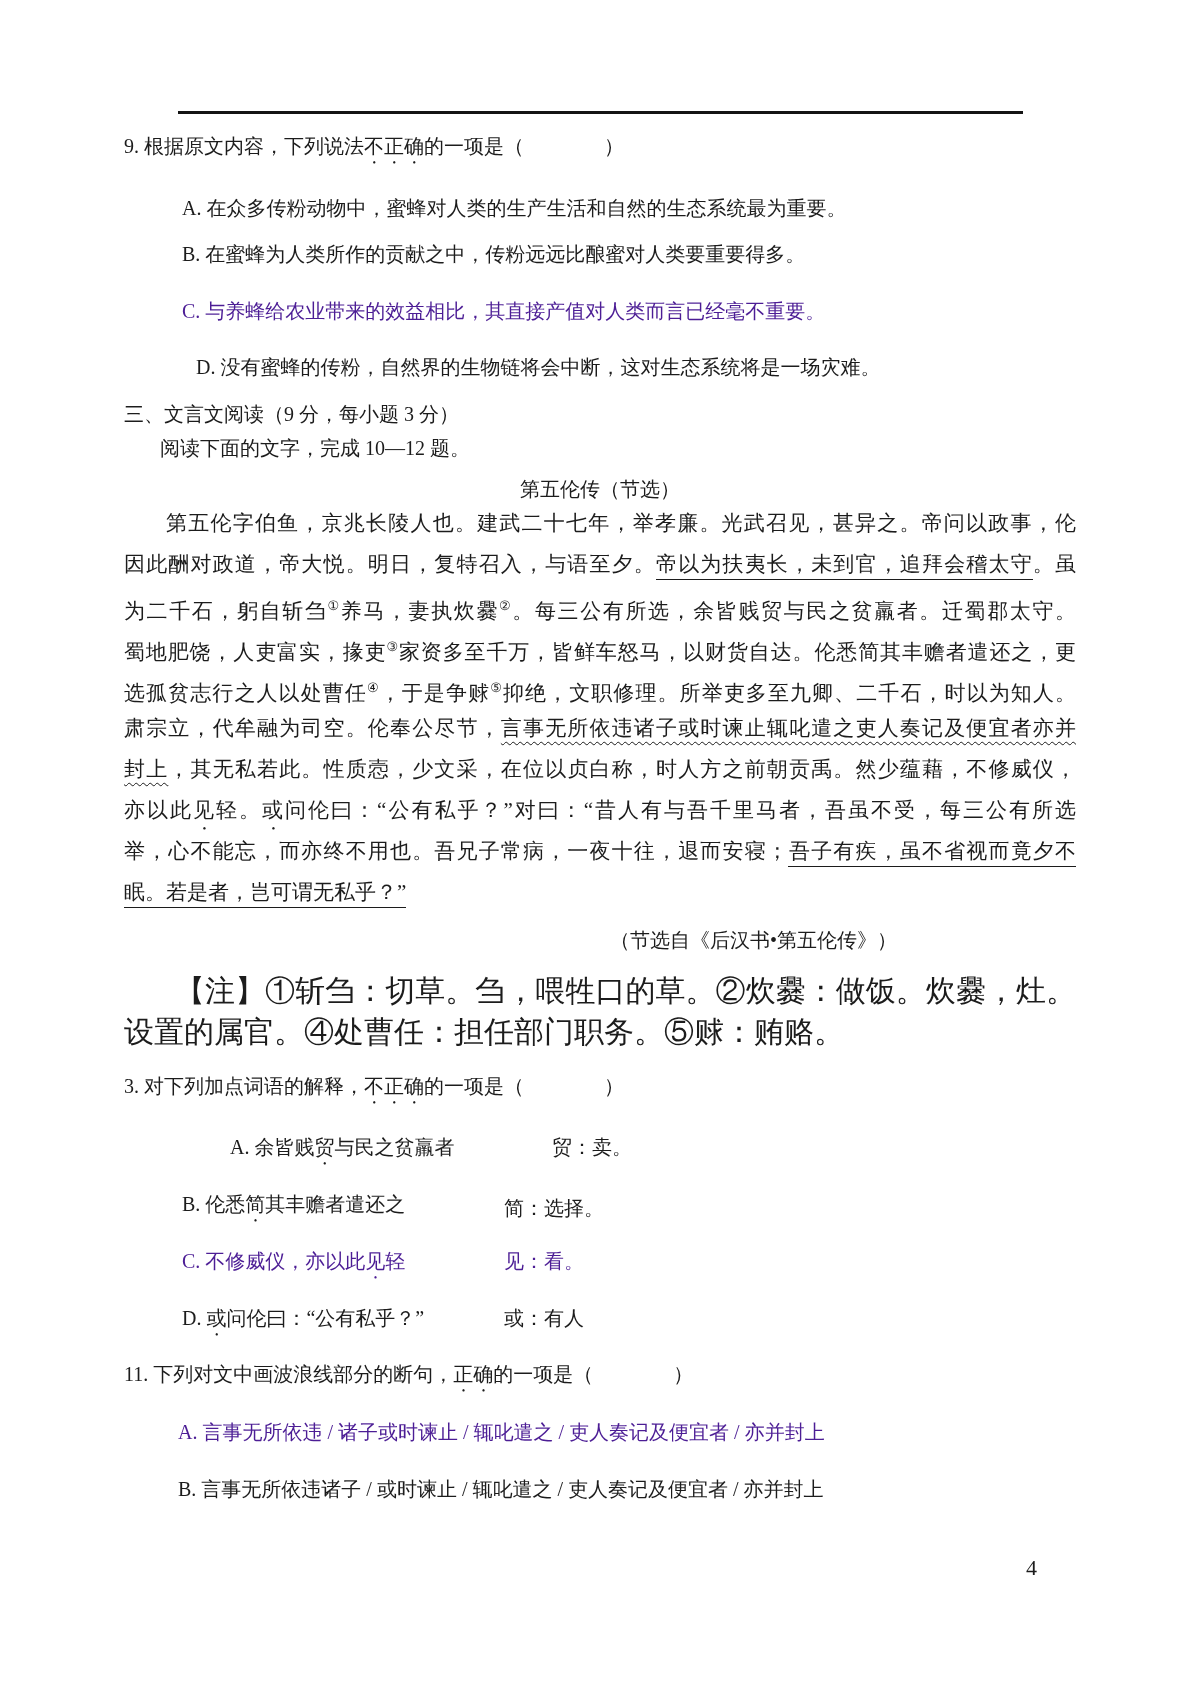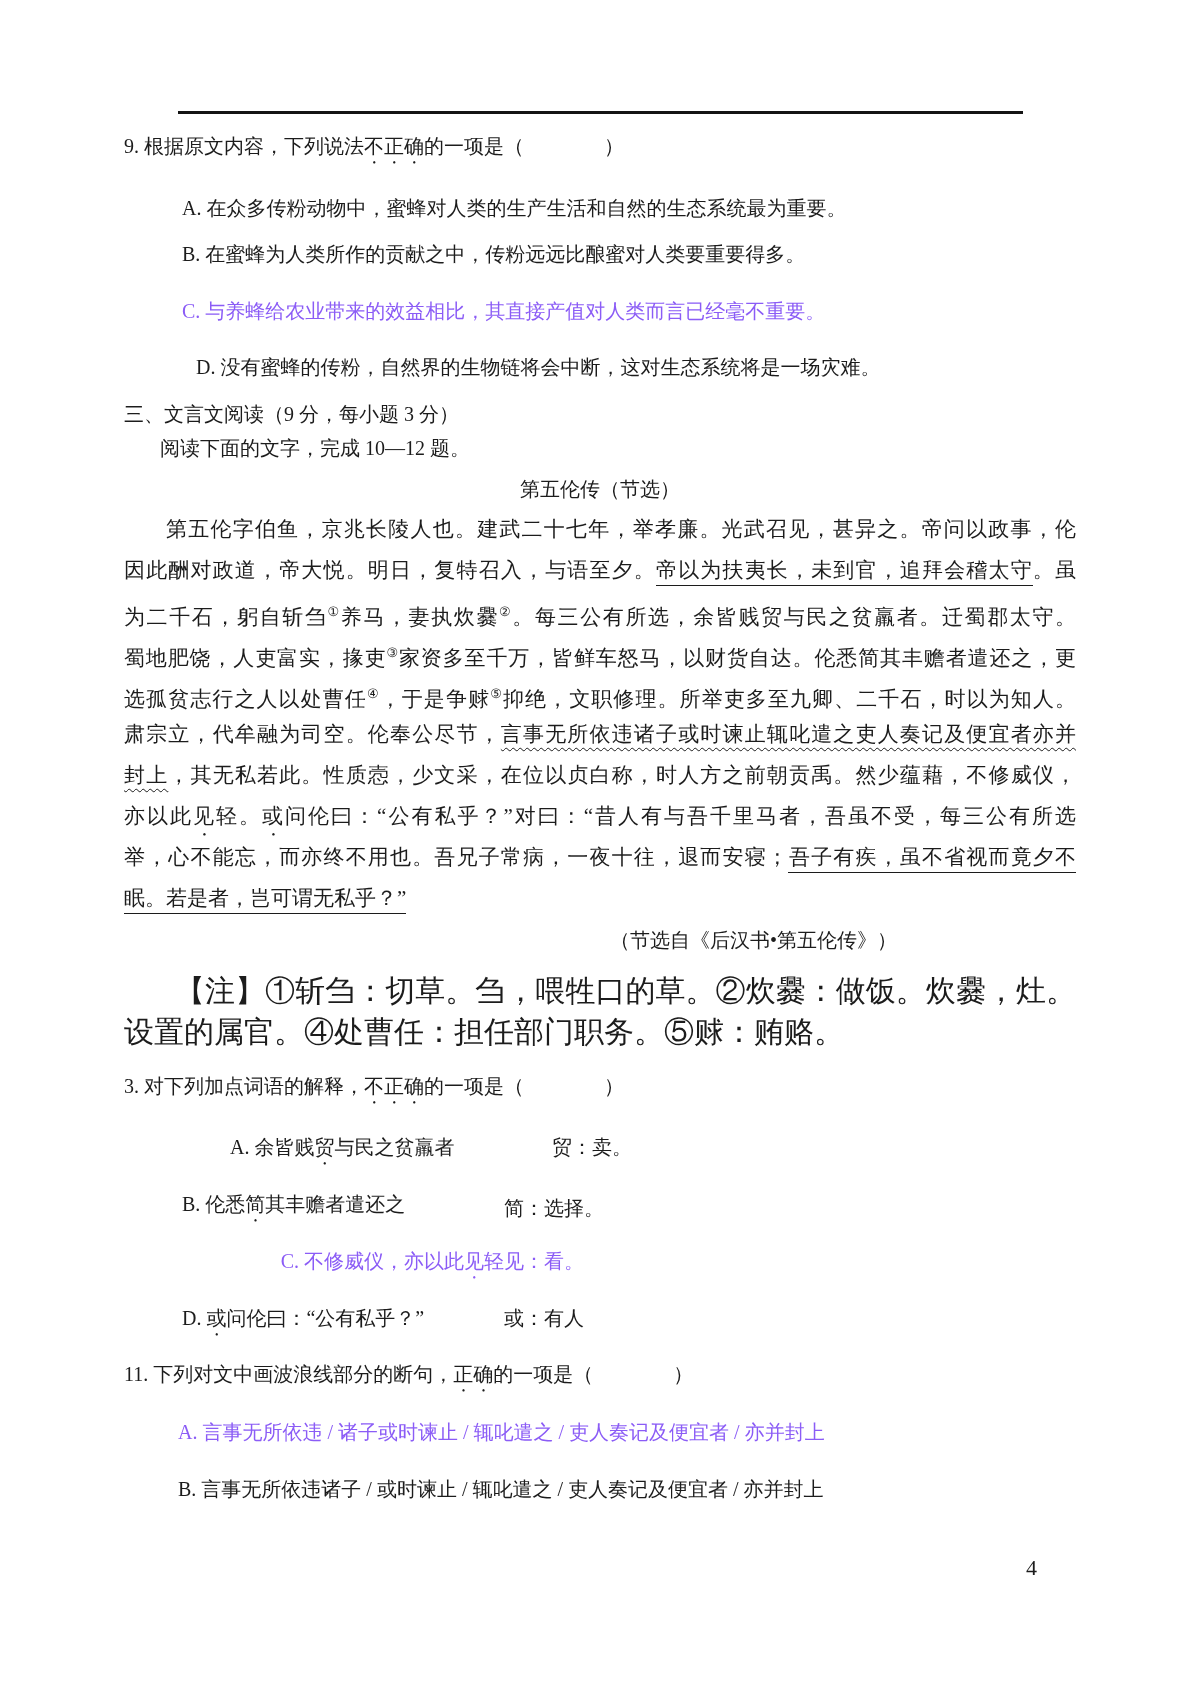--- a/index.html
+++ b/index.html
@@ -9,25 +9,25 @@
     height: 1698px;
     margin: 0 auto;
     background: #ffffff;
     font-family: "Liberation Serif", "DejaVu Serif", serif;
     color: #1c1c1c;
     overflow: hidden;
   }
   .abs { position: absolute; }
   .tline { font-size: 20px; line-height: 30px; white-space: nowrap; }
   .rule { height: 3px; background: #141414; }
-  .red { color: #8b5cf6; text-align: right; }
+  .red { color: #4c1d95; }
   .center { text-align: center; }
 
   
-  .passage { width: 952px; margin-top: 6px; }
+  .passage { width: 952px; }
   .pline {
     font-size: 21px;
     height: 41px;
     line-height: 41px;
     text-align: justify;
     text-align-last: justify;
     overflow: hidden;
   }
   .pline.last { text-align: left; text-align-last: left; }
   .pline.indent { text-indent: 2em; }

